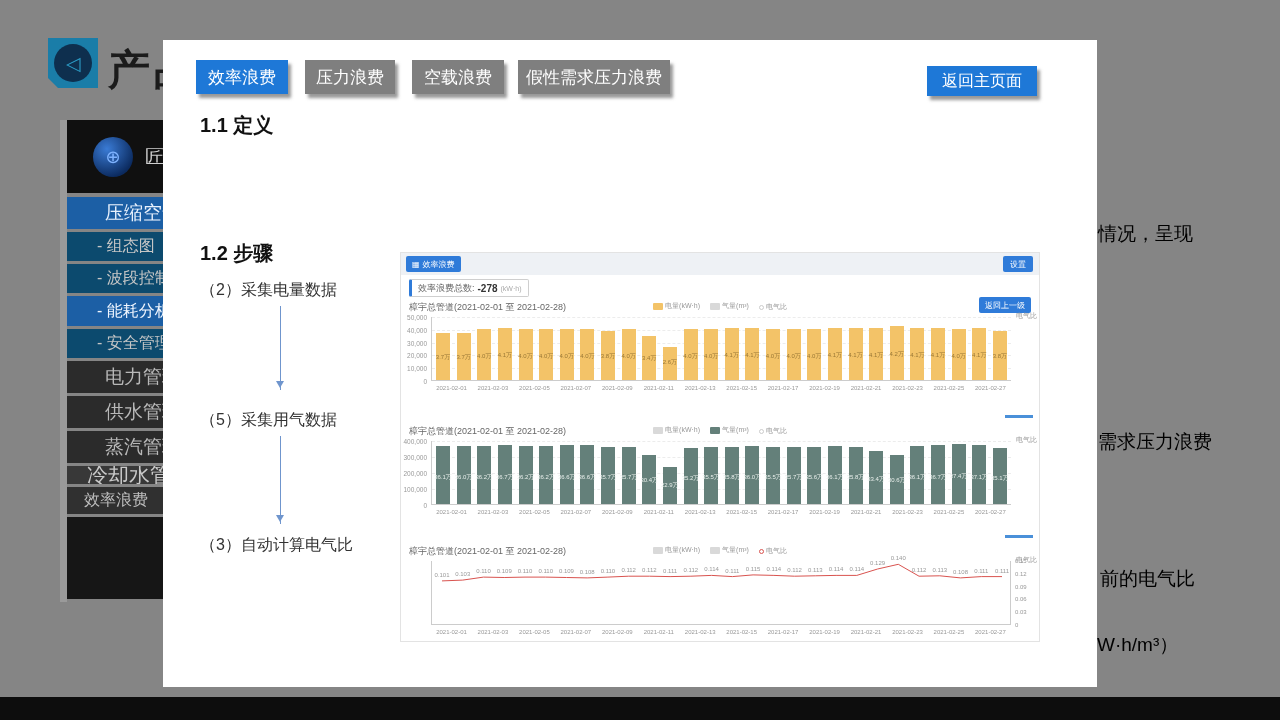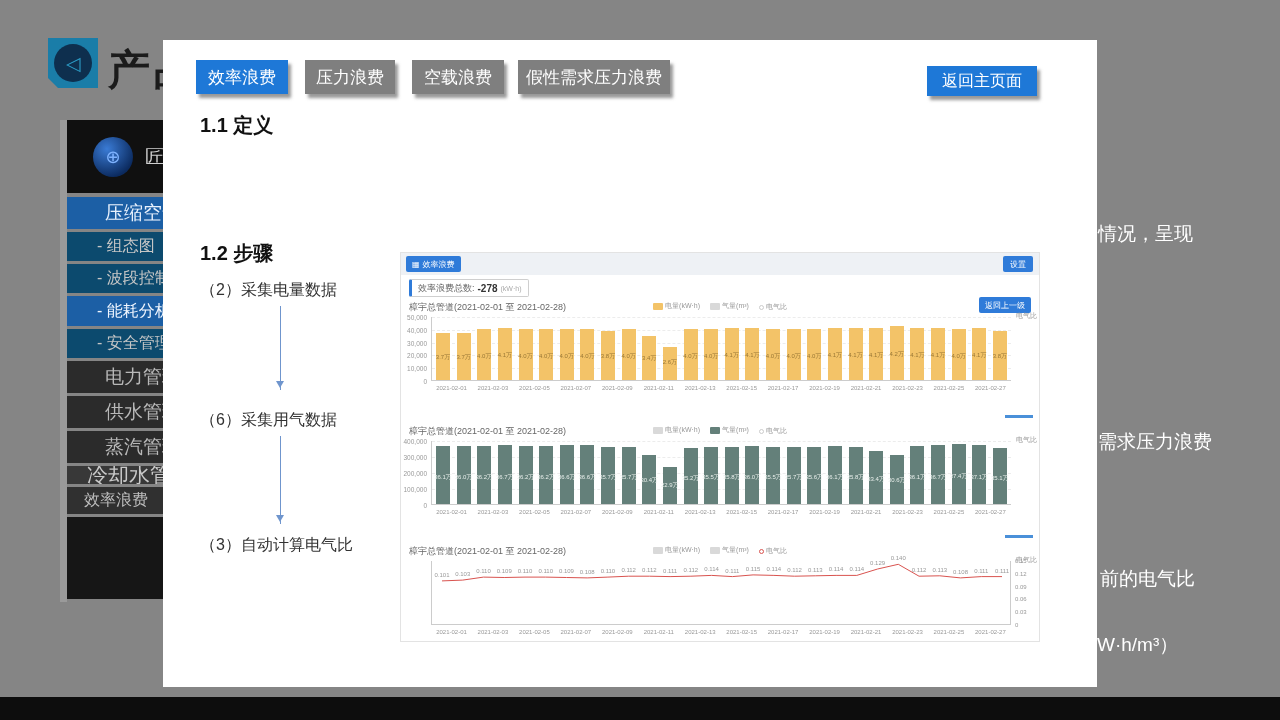--- a/index.html
+++ b/index.html
@@ -22,21 +22,21 @@
         display:flex; align-items:center; justify-content:center; flex:none; }
   .sb-header .sb-htext { color:#cfcfcf; font-size:19px; margin-left:12px; }
   .row-main-active { height:32px; background:#1c5fa5; color:#e8f1fd; font-size:19px; padding-left:38px; }
   .row-sub { height:29px; background:#0c4a6e; color:#c6c6c6; font-size:16px; padding-left:30px; }
   .row-sub-active { height:30px; background:#1c5fa5; color:#f0f6ff; font-size:16px; padding-left:30px; }
   .row-main { height:32px; background:#2b2b2b; color:#b8b8b8; font-size:19px; padding-left:38px; }
   .row-big { height:18px; background:#383838; color:#c9c9c9; font-size:21px; padding-left:20px; }
   .row-small { height:27px; background:#303030; color:#bdbdbd; font-size:16px; padding-left:17px; }
   .sb-footer { height:82px; background:#161616; }
 
-  .frag { position:absolute; color:#ffffff; font-size:19px; white-space:nowrap; }
+  .frag { position:absolute; color:#000000; font-size:19px; white-space:nowrap; }
 
   
   .panel { position:absolute; left:163px; top:40px; width:934px; height:647px; background:#ffffff; }
 
   .tab { position:absolute; top:20px; height:34px; color:#fff; font-size:17px; display:flex; align-items:center;
          justify-content:center; box-shadow:3px 4px 3px rgba(70,70,70,0.55); cursor:default; }
   .tab-active { background:#1e78d7; }
   .tab-gray { background:#7f7f7f; }
   .btn-return { position:absolute; left:764px; top:26px; width:110px; height:30px; background:#1e78d7; color:#fff;
          font-size:16px; display:flex; align-items:center; justify-content:center; box-shadow:3px 4px 3px rgba(70,70,70,0.55); }
@@ -122,21 +122,21 @@
   <div class="tab tab-gray" style="left:142px;width:90px;">压力浪费</div>
   <div class="tab tab-gray" style="left:249px;width:92px;">空载浪费</div>
   <div class="tab tab-gray" style="left:355px;width:152px;">假性需求压力浪费</div>
   <div class="btn-return">返回主页面</div>
 
   <div class="h-def">1.1 定义</div>
 
   <div class="h-steps">1.2 步骤</div>
   <div class="step" style="top:240px;">（2）采集电量数据</div>
   <div class="v-arrow" style="left:117px;top:266px;height:84px;"></div>
-  <div class="step" style="top:370px;">（6）采集用气数据</div>
+  <div class="step" style="top:370px;">（5）采集用气数据</div>
   <div class="v-arrow" style="left:117px;top:396px;height:88px;"></div>
   <div class="step" style="top:495px;">（3）自动计算电气比</div>
 
   <div class="dash">
     <div class="dash-header">
       <div class="dash-badge">
         <span>▦</span>
         <span>效率浪费</span>
       </div>
       <div class="dash-settings">设置</div>

